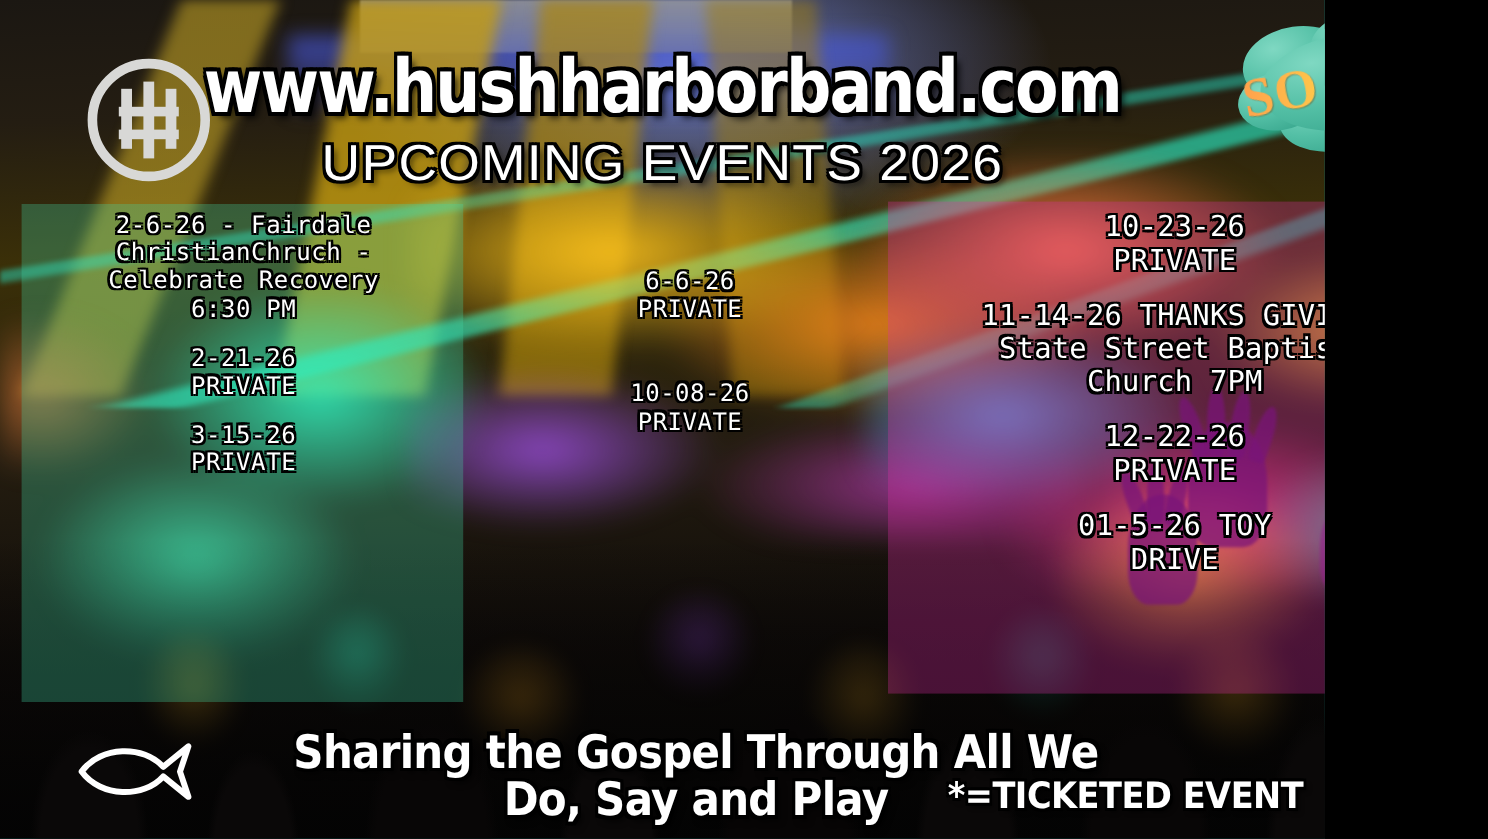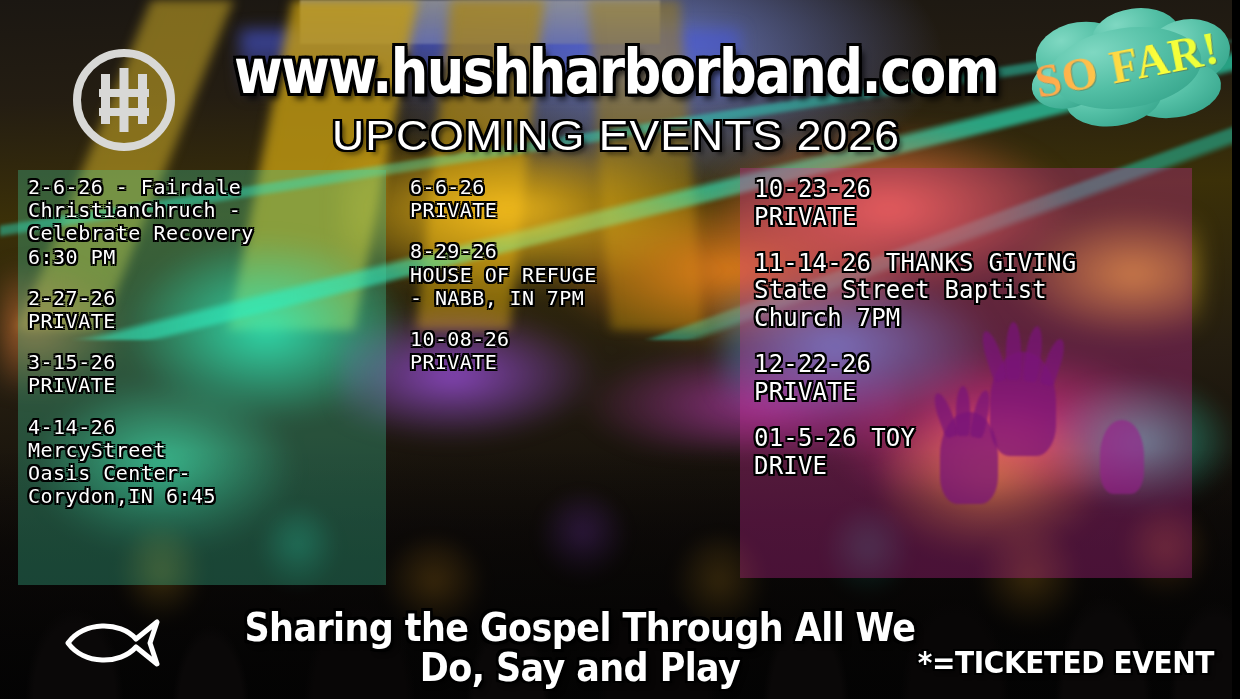--- a/index.html
+++ b/index.html
@@ -1,20 +1,20 @@
 <!DOCTYPE html>
 <html><head>
 <meta charset="utf-8">
 <style>
   * { margin:0; padding:0; box-sizing:border-box; }
   html,body { width:1240px; height:699px; overflow:hidden; background:#000; }
   body { font-family:"Liberation Sans", sans-serif; }
 
   #poster {
-    position:relative; width:1232px; height:699px; overflow:hidden;
+    position:relative; width:1104px; height:699px; overflow:hidden;
     background:#0f766e;
   }
 
   
   .bg { position:absolute; inset:0; }
 
   .bg-base {
     background:
       radial-gradient(ellipse 420px 200px at 52% 8%, rgba(120,140,230,.85), rgba(40,50,90,0) 72%),
       linear-gradient(178deg,#1b1712 0%,#241d12 14%,#3b3008 30%,#241d10 52%,#110d0a 74%,#060505 100%);
@@ -170,23 +170,24 @@
   .col-3 { left:754px; width:450px; }
 
   .event {
     font-family:"DejaVu Sans Mono", monospace;
     font-size:20px; line-height:1.16; color:#ffffff; white-space:pre;
     letter-spacing:.5px;
     margin-bottom:18px;
     text-shadow:
       -2px -2px 0 #000, 2px -2px 0 #000, -2px 2px 0 #000, 2px 2px 0 #000,
       -2px 0 0 #000, 2px 0 0 #000, 0 -2px 0 #000, 0 2px 0 #000;
+    text-align: center;
   }
   .col-3 .event { font-size:24px; letter-spacing:.2px; }
-  .col-2 .event { letter-spacing:.4px; }
+  .col-2 .event { letter-spacing:.4px;margin-top:47px; }
 
   
   .fish { position:absolute; left:62px; top:614px; width:98px; height:58px; }
   .fish svg { width:100%; height:100%; display:block; }
 
   .tagline {
     position:absolute; left:200px; top:608px; width:760px; text-align:center;
     font-family:"DejaVu Sans", sans-serif; font-weight:700; font-size:35px;
     line-height:1.03; color:#ffffff; letter-spacing:-.6px;
     text-shadow:
@@ -273,36 +274,29 @@
     <div class="badge-text">SO FAR!</div>
   </div>
 
   <div class="cols">
 
     <div class="col col-1">
       <div class="event">2-6-26 - Fairdale
 ChristianChruch -
 Celebrate Recovery
 6:30 PM</div>
-      <div class="event">2-27-26
+      <div class="event">2-21-26
 PRIVATE</div>
       <div class="event">3-15-26
 PRIVATE</div>
-      <div class="event">4-14-26
-MercyStreet
-Oasis Center-
-Corydon,IN 6:45</div>
     </div>
 
     <div class="col col-2">
       <div class="event">6-6-26
 PRIVATE</div>
-      <div class="event">8-29-26
-HOUSE OF REFUGE
-- NABB, IN 7PM</div>
       <div class="event">10-08-26
 PRIVATE</div>
     </div>
 
     <div class="col col-3">
       <div class="event">10-23-26
 PRIVATE</div>
       <div class="event">11-14-26 THANKS GIVING
 State Street Baptist
 Church 7PM</div>

